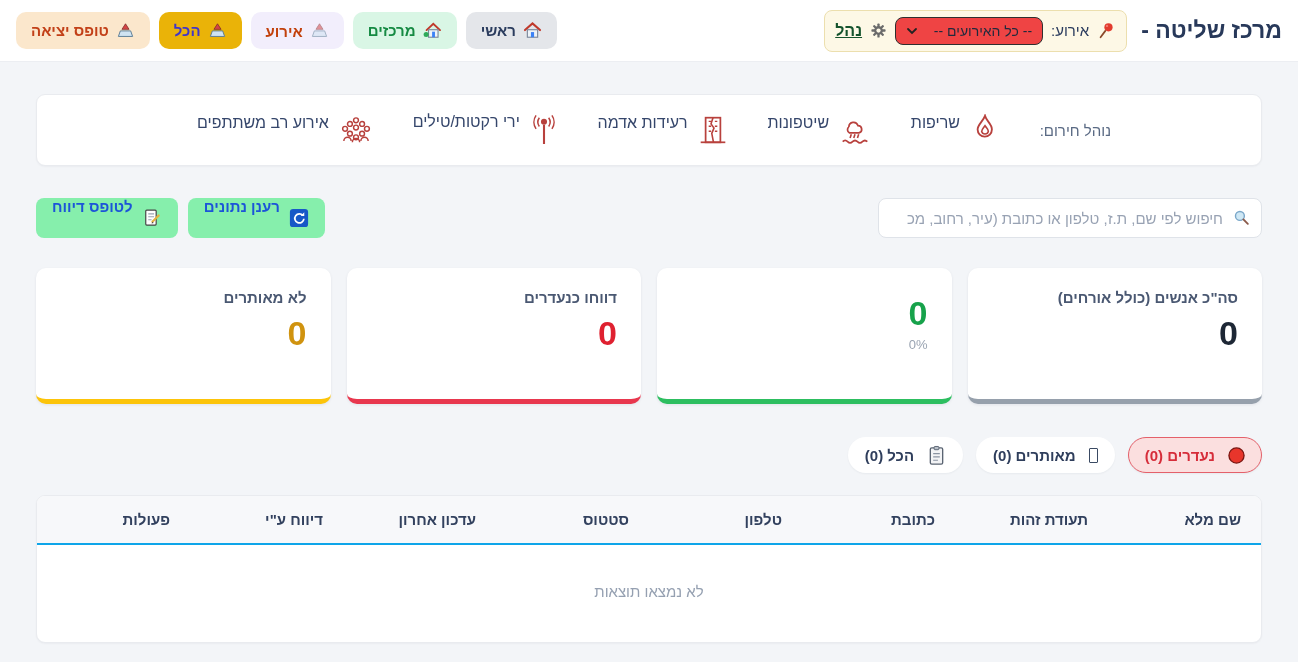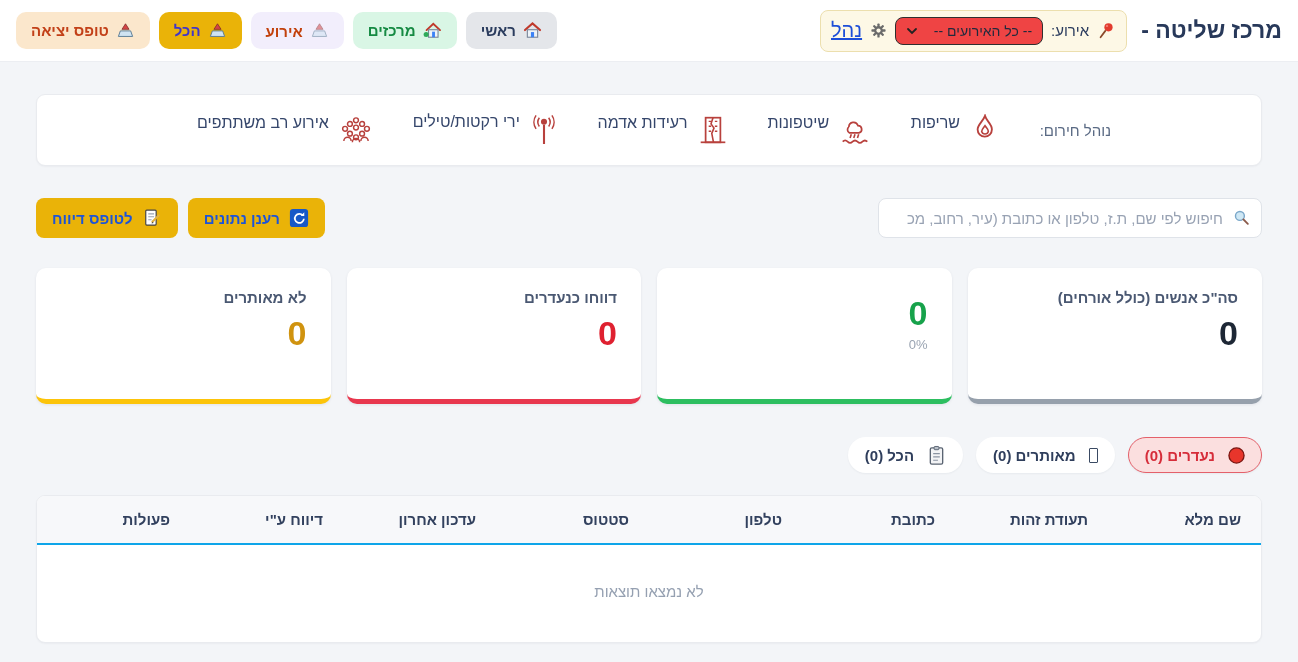--- a/index.html
+++ b/index.html
@@ -23,21 +23,21 @@
     background:#fdf8e6; border:1px solid #ecdfae; border-radius:8px;
     padding:6px 10px;
   }
   .event-label { font-size:15px; color:#2b3c5e; }
   .event-select {
     display:flex; align-items:center; gap:10px;
     background:#ef4444; border:1.6px solid #2f2f2f; border-radius:8px;
     padding:5px 10px; font-size:14px; color:#1f2a3d; cursor:pointer;
     min-width:148px; justify-content:space-between;
   }
-  .manage-link { color:#1d4ed8; font-size:20px; font-weight:normal; text-decoration:underline; cursor:pointer; }
+  .manage-link { color:#14532d; font-size:16px; font-weight:bold; text-decoration:underline; cursor:pointer; }
   .top-nav { display:flex; align-items:center; gap:9px; }
   .pill-btn {
     display:flex; align-items:center; gap:7px;
     border:none; border-radius:10px; padding:9px 15px;
     font-family:inherit; font-size:15px; font-weight:bold; cursor:pointer;
     white-space:nowrap;
   }
   .pill-home   { background:#e4e6ea; color:#2b3c5e; }
   .pill-centers{ background:#d9f6e5; color:#168a43; }
   .pill-event  { background:#f2eefc; color:#c2410c;align-items:flex-end; }
@@ -61,22 +61,22 @@
   .toolbar { margin-top:32px; display:flex; align-items:center; justify-content:space-between; }
   .search-wrap { position:relative; width:384px; }
   .search-input {
     width:100%; height:40px; border:1px solid #dfe3e9; border-radius:8px;
     background:#fff; padding:0 38px 0 12px; font-family:inherit; font-size:15px; color:#33405a;
   }
   .search-input::placeholder { color:#98a2b3; }
   .search-icon { position:absolute; right:11px; top:10px; }
   .toolbar-btns { display:flex; align-items:center; gap:10px; }
   .tool-btn {
-    display:flex; align-items:center; gap:9px;
-    background:#eab308; color:#1c54d8; border:none; border-radius:8px;
+    display:flex; gap:9px;
+    background:#86efac; color:#1c54d8; border:none; border-radius:8px;
     height:40px; padding:0 16px; font-family:inherit; font-size:15px; font-weight:bold; cursor:pointer;
     white-space:nowrap;
   }
 
   .stats { margin-top:30px; display:grid; grid-template-columns:repeat(4,1fr); gap:16px; }
   .stat-card {
     background:#fff; border-radius:10px; height:136px;
     border-bottom:5px solid #ccc; padding:20px 24px;
     box-shadow:0 1px 3px rgba(20,30,60,.08);
   }

